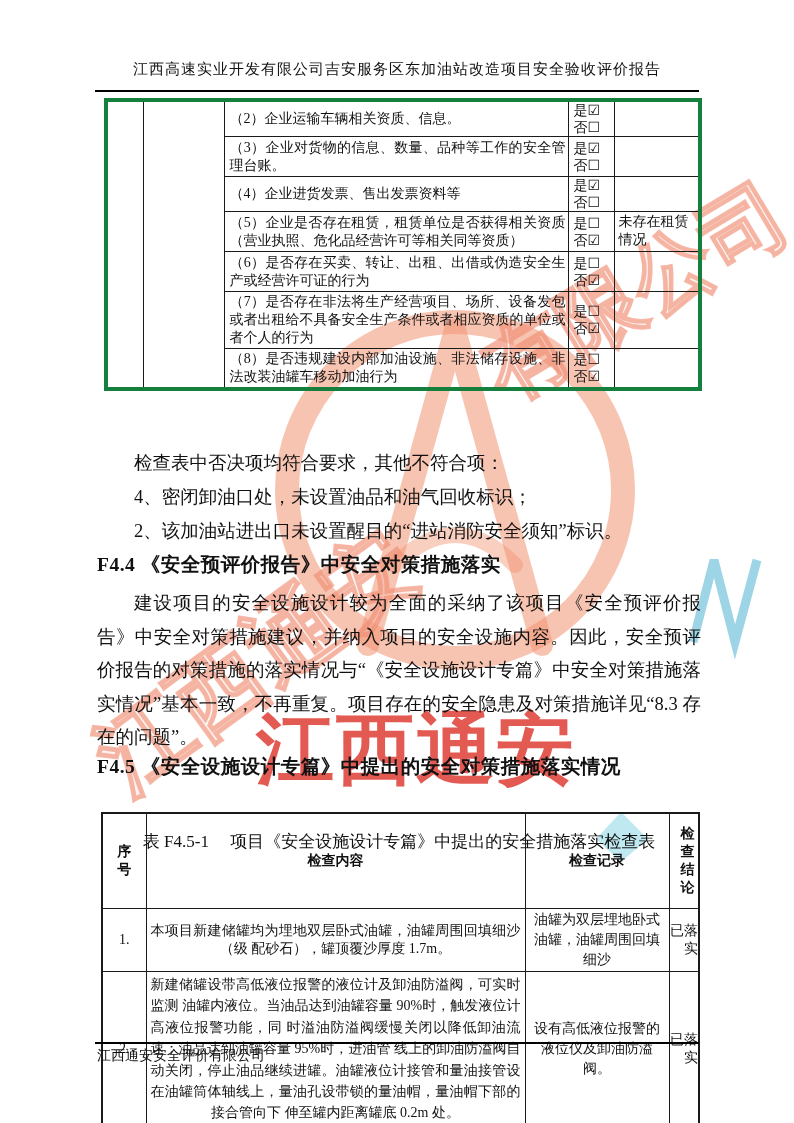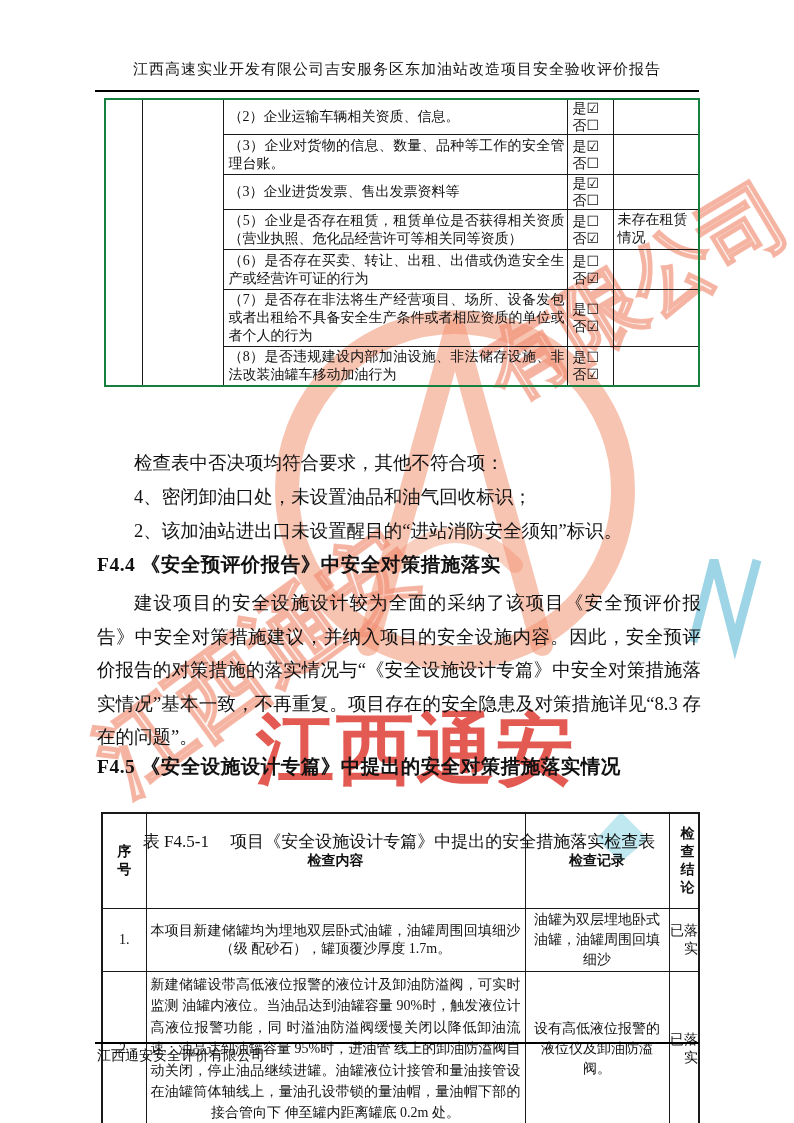--- a/index.html
+++ b/index.html
@@ -16,21 +16,21 @@
       color:rgba(219,44,34,0.78);letter-spacing:2px;
       font-family:"Liberation Serif","DejaVu Serif",serif;}
   
   .content{position:absolute;inset:0;z-index:1;}
   .doc-header{top:60px;left:0;width:794px;text-align:center;font-size:15px;letter-spacing:1px;}
   .header-rule{top:90px;left:95px;width:604px;height:2px;background:#000;}
   
   table{border-collapse:collapse;table-layout:fixed;}
   .t1{top:98px;left:104px;width:594px;font-size:14px;}
   .t1 td{border:1px solid #1a1a1a;vertical-align:middle;padding:0;}
-  .t1{border:2px solid #15803d;}
+  .t1{border:4px solid #15803d;}
   .t1 .cell-content{text-align:justify;padding:1px 2px 1px 5px;line-height:18px;}
   .t1 .cell-check{padding:0 0 0 5px;line-height:17px;white-space:nowrap;}
   .t1 .cell-remark{padding:1px 1px 1px 4px;line-height:18px;vertical-align:top;}
   
   .h-sub{font-family:"Liberation Sans","DejaVu Sans",sans-serif;font-weight:bold;font-size:17px;}
   .h-main{font-weight:bold;font-size:19.5px;letter-spacing:0.5px;}
   .body-line{font-size:18.5px;line-height:33px;}
   .para{font-size:18.5px;line-height:33.5px;text-align:justify;text-indent:2em;}
   .caption{font-size:17px;text-align:center;margin-top:40px;}
   
@@ -92,21 +92,21 @@
       </tr>
       <tr style="height:40px">
         <td class="cell-content">（3）企业对货物的信息、数量、品种等工作的安全管理台账。</td>
         <td class="cell-check">
           <div>是☑</div>
           <div>否☐</div>
         </td>
         <td class="cell-remark"></td>
       </tr>
       <tr style="height:35px">
-        <td class="cell-content">（3）企业进货发票、售出发票资料等</td>
+        <td class="cell-content">（4）企业进货发票、售出发票资料等</td>
         <td class="cell-check">
           <div>是☑</div>
           <div>否☐</div>
         </td>
         <td class="cell-remark"></td>
       </tr>
       <tr style="height:40px">
         <td class="cell-content">（5）企业是否存在租赁，租赁单位是否获得相关资质（营业执照、危化品经营许可等相关同等资质）</td>
         <td class="cell-check">
           <div>是☐</div>

